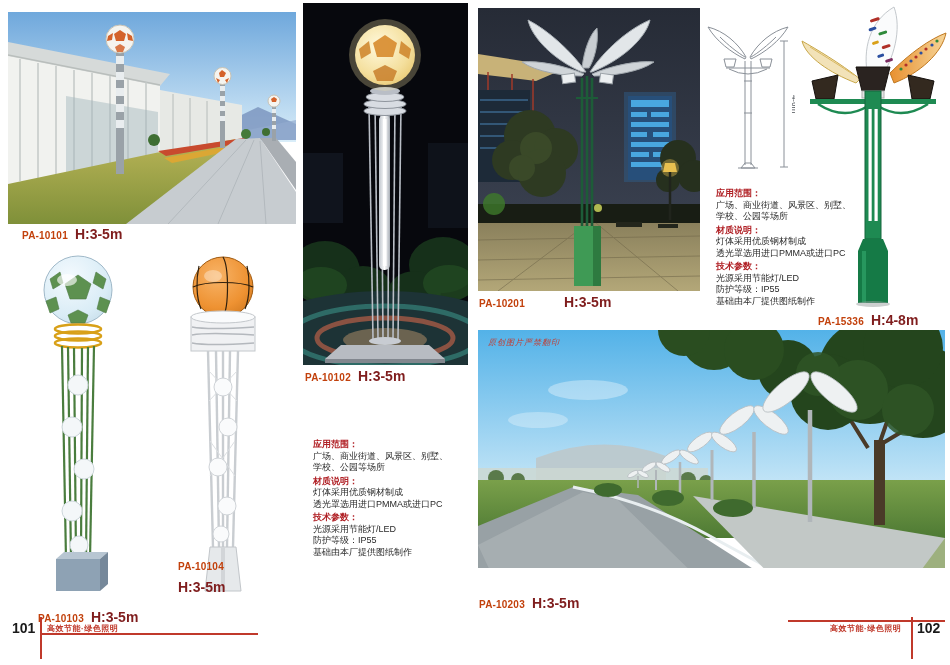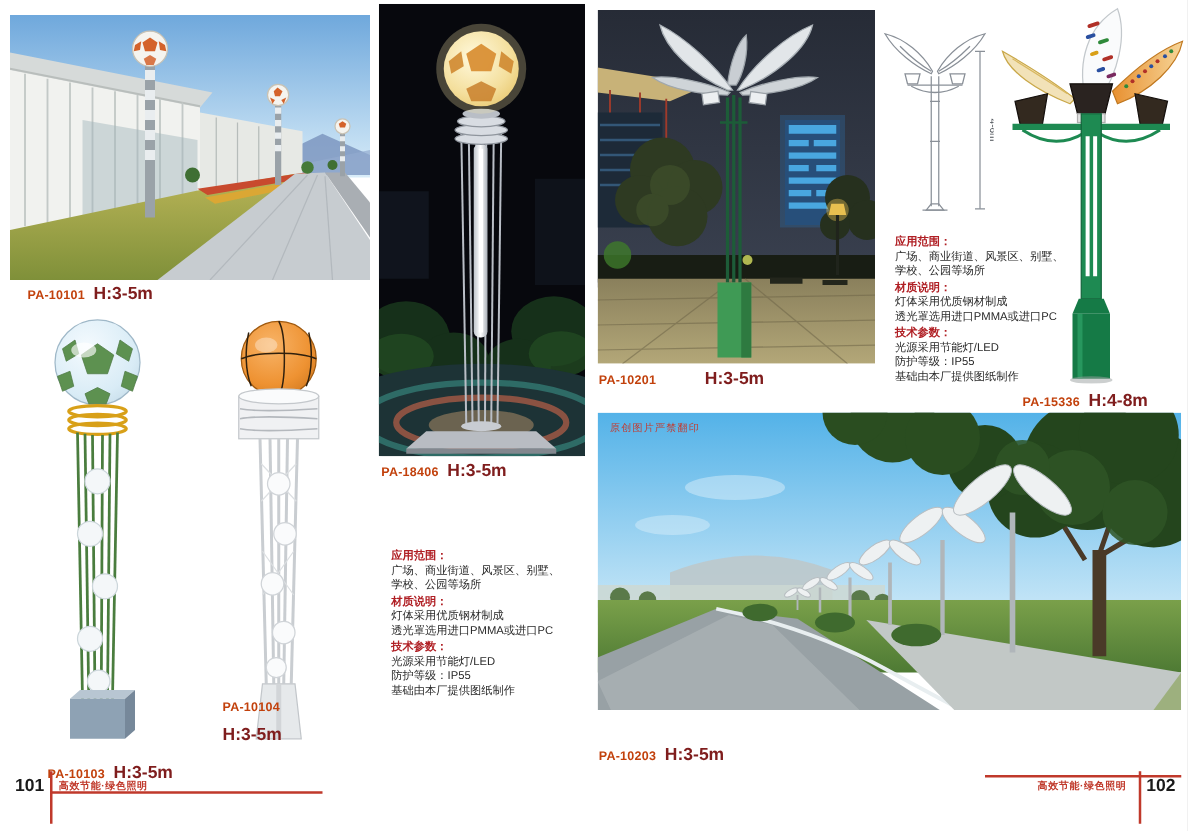--- a/index.html
+++ b/index.html
@@ -177,21 +177,21 @@
 
       <circle cx="82" cy="52" r="36" fill="#f3e6a8" opacity=".28"></circle>
       <circle cx="82" cy="52" r="30" fill="url(#ballGlow)"></circle>
       <polygon points="82,32 94,40 90,54 74,54 70,40" fill="#d98f35" opacity=".95"></polygon>
       <polygon points="56,46 66,38 68,50 58,56" fill="#cf8830" opacity=".9"></polygon>
       <polygon points="108,46 98,38 96,50 106,56" fill="#cf8830" opacity=".9"></polygon>
       <polygon points="70,68 82,62 94,68 90,78 74,78" fill="#c87f2c" opacity=".85"></polygon>
     </svg>
   </figure>
   <div class="prod-label" style="left:305px;top:368px;">
-    <span class="prod-code">PA-18406</span>
+    <span class="prod-code">PA-10102</span>
     <span class="prod-height">H:3-5m</span>
   </div>
 
   <figure style="left:26px;top:253px;width:120px;height:342px;">
     <svg width="120" height="342" viewBox="0 0 120 342">
       <defs>
         <radialGradient id="socc" cx=".38" cy=".32" r=".95">
           <stop offset="0" stop-color="#f4fafe"></stop>
             <stop offset=".6" stop-color="#d9ecf6"></stop>
             <stop offset="1" stop-color="#b9d2e0"></stop>
@@ -506,21 +506,21 @@
     <div>光源采用节能灯/LED</div>
     <div>防护等级：IP55</div>
     <div>基础由本厂提供图纸制作</div>
   </div>
 
   <div class="prod-label" style="left:818px;top:312px;">
     <span class="prod-code">PA-15336</span>
     <span class="prod-height">H:4-8m</span>
   </div>
 
-  <figure style="left:478px;top:330px;width:467px;height:238px;">
+  <figure style="left:478px;top:330px;width:467px;height:238px;font-style:italic;">
     <svg width="467" height="258" viewBox="0 0 467 258">
       <defs>
         <linearGradient id="dsky" x1="0" y1="0" x2="0" y2="1">
           <stop offset="0" stop-color="#53b2e8"></stop>
             <stop offset="1" stop-color="#cfeaf8"></stop>
         </linearGradient>
         <linearGradient id="grass3" x1="0" y1="0" x2="0" y2="1">
           <stop offset="0" stop-color="#7aa04a"></stop>
             <stop offset="1" stop-color="#4e7a34"></stop>
         </linearGradient>

